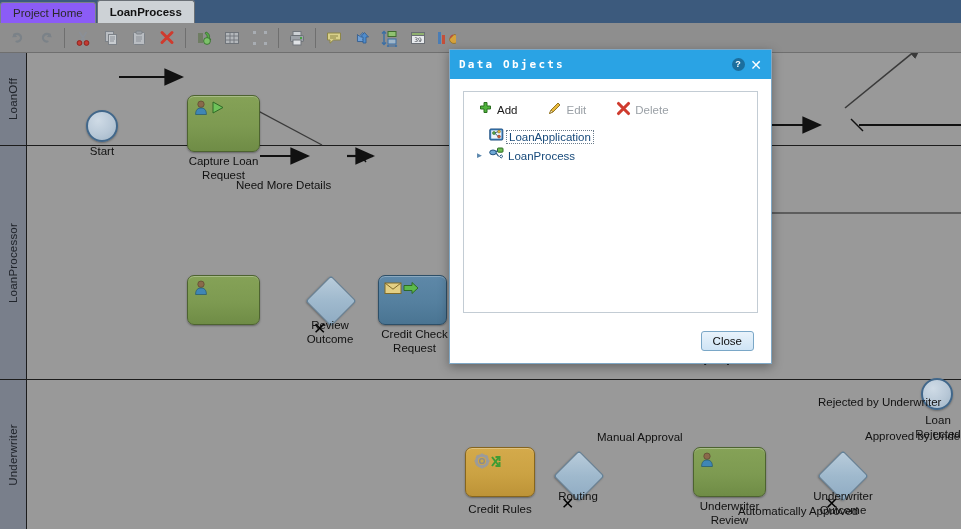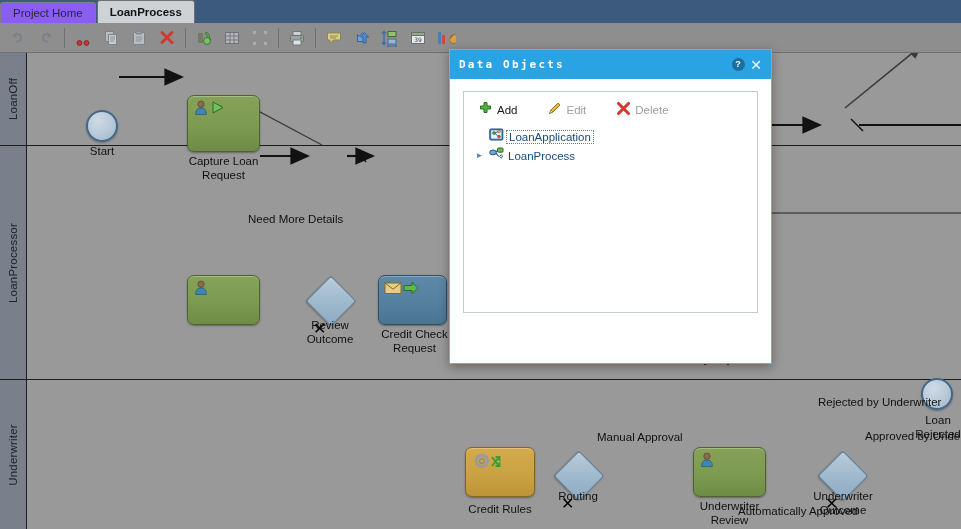--- a/index.html
+++ b/index.html
@@ -447,21 +447,21 @@
       <div class="gateway"></div>
       <div class="xmark">✕</div>
     </div>
     <div class="label" style="left:805px;top:436px;width:76px;">Underwriter
 Outcome</div>
 
     <div class="node event" style="left:921px;top:325px;width:32px;height:32px;"></div>
     <div class="label" style="left:905px;top:360px;width:66px;">Loan
 Rejected</div>
 
-    <div class="flowlabel" style="left:248px;top:126px;margin-top:34px;">Need More Details</div>
+    <div class="flowlabel" style="left:236px;top:126px;">Need More Details</div>
     <div class="flowlabel" style="left:641px;top:300px;">Automatically Rejected</div>
     <div class="flowlabel" style="left:597px;top:378px;">Manual Approval</div>
     <div class="flowlabel" style="left:818px;top:343px;">Rejected by Underwriter</div>
     <div class="flowlabel" style="left:865px;top:377px;">Approved by Unde</div>
     <div class="flowlabel" style="left:738px;top:452px;">Automatically Approved</div>
   </div>
 
   <div class="dialog">
     <div class="dlg-title">
       <span class="dlg-title-text">Data Objects</span>
@@ -530,15 +530,18 @@
                 <path d="M7.2 6.2 L9.6 9.4" stroke="#24557f" stroke-width="1.1"></path>
                 <path d="M10.5 9.4 L12.2 7.8 L13.9 9.4 L12.2 11 Z" fill="#e9f1f8" stroke="#24557f"></path>
               </svg>
             </span>
             <span class="tlabel">LoanProcess</span>
           </div>
         </div>
       </div>
     </div>
 
+    <div class="dlg-foot">
+      <button class="btn">Close</button>
+    </div>
   </div>
 
 </div>
 
 </body></html>

